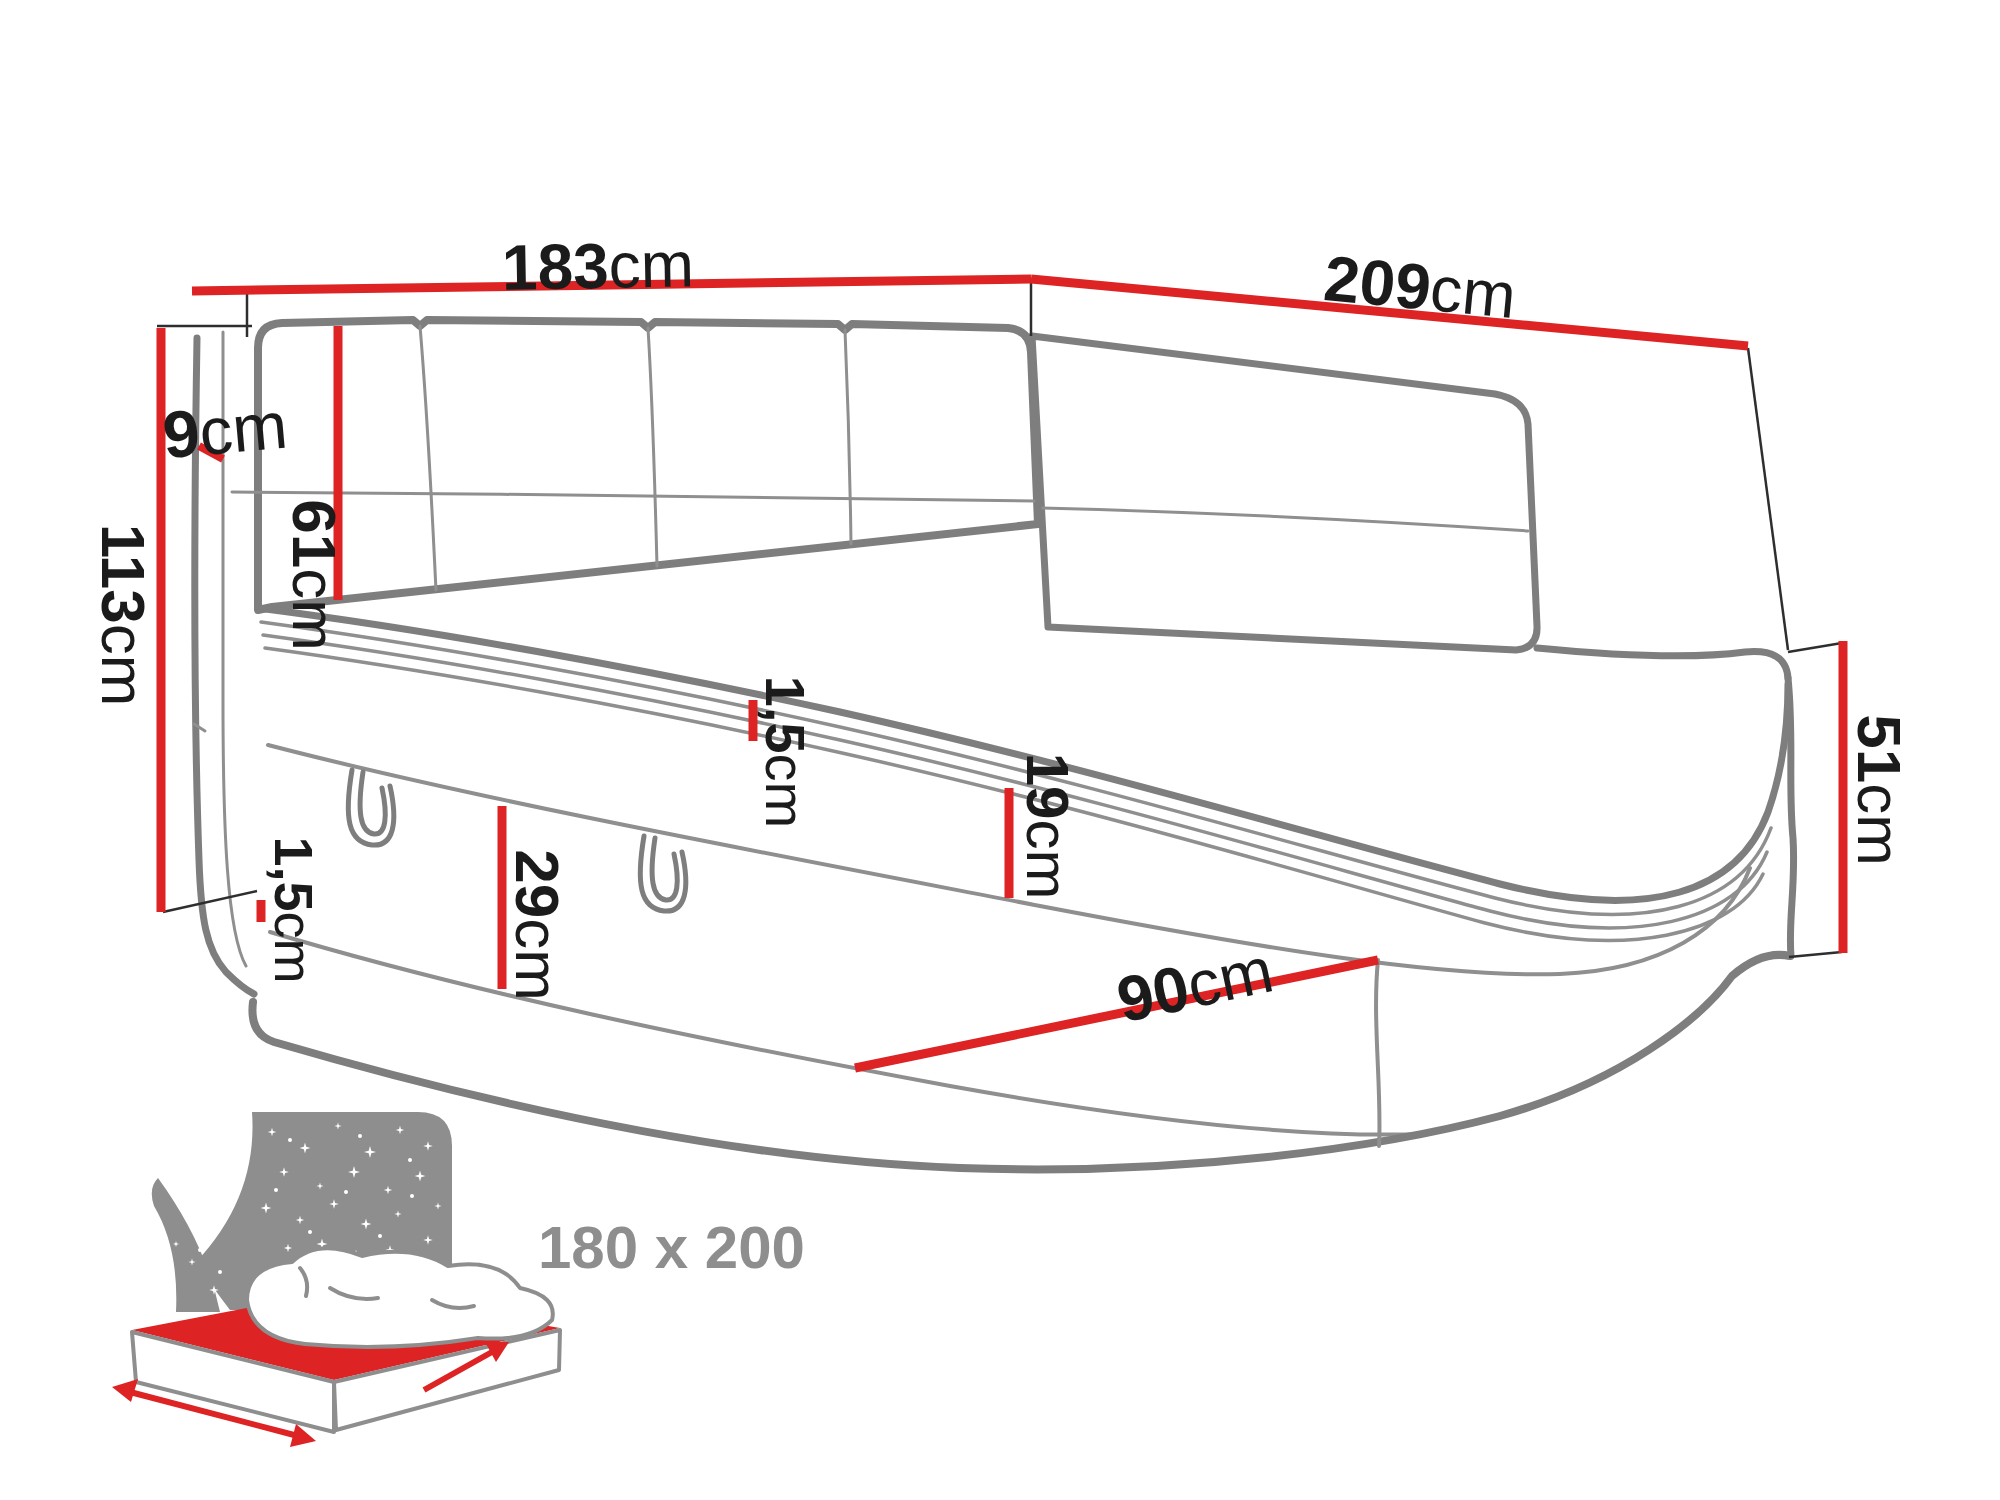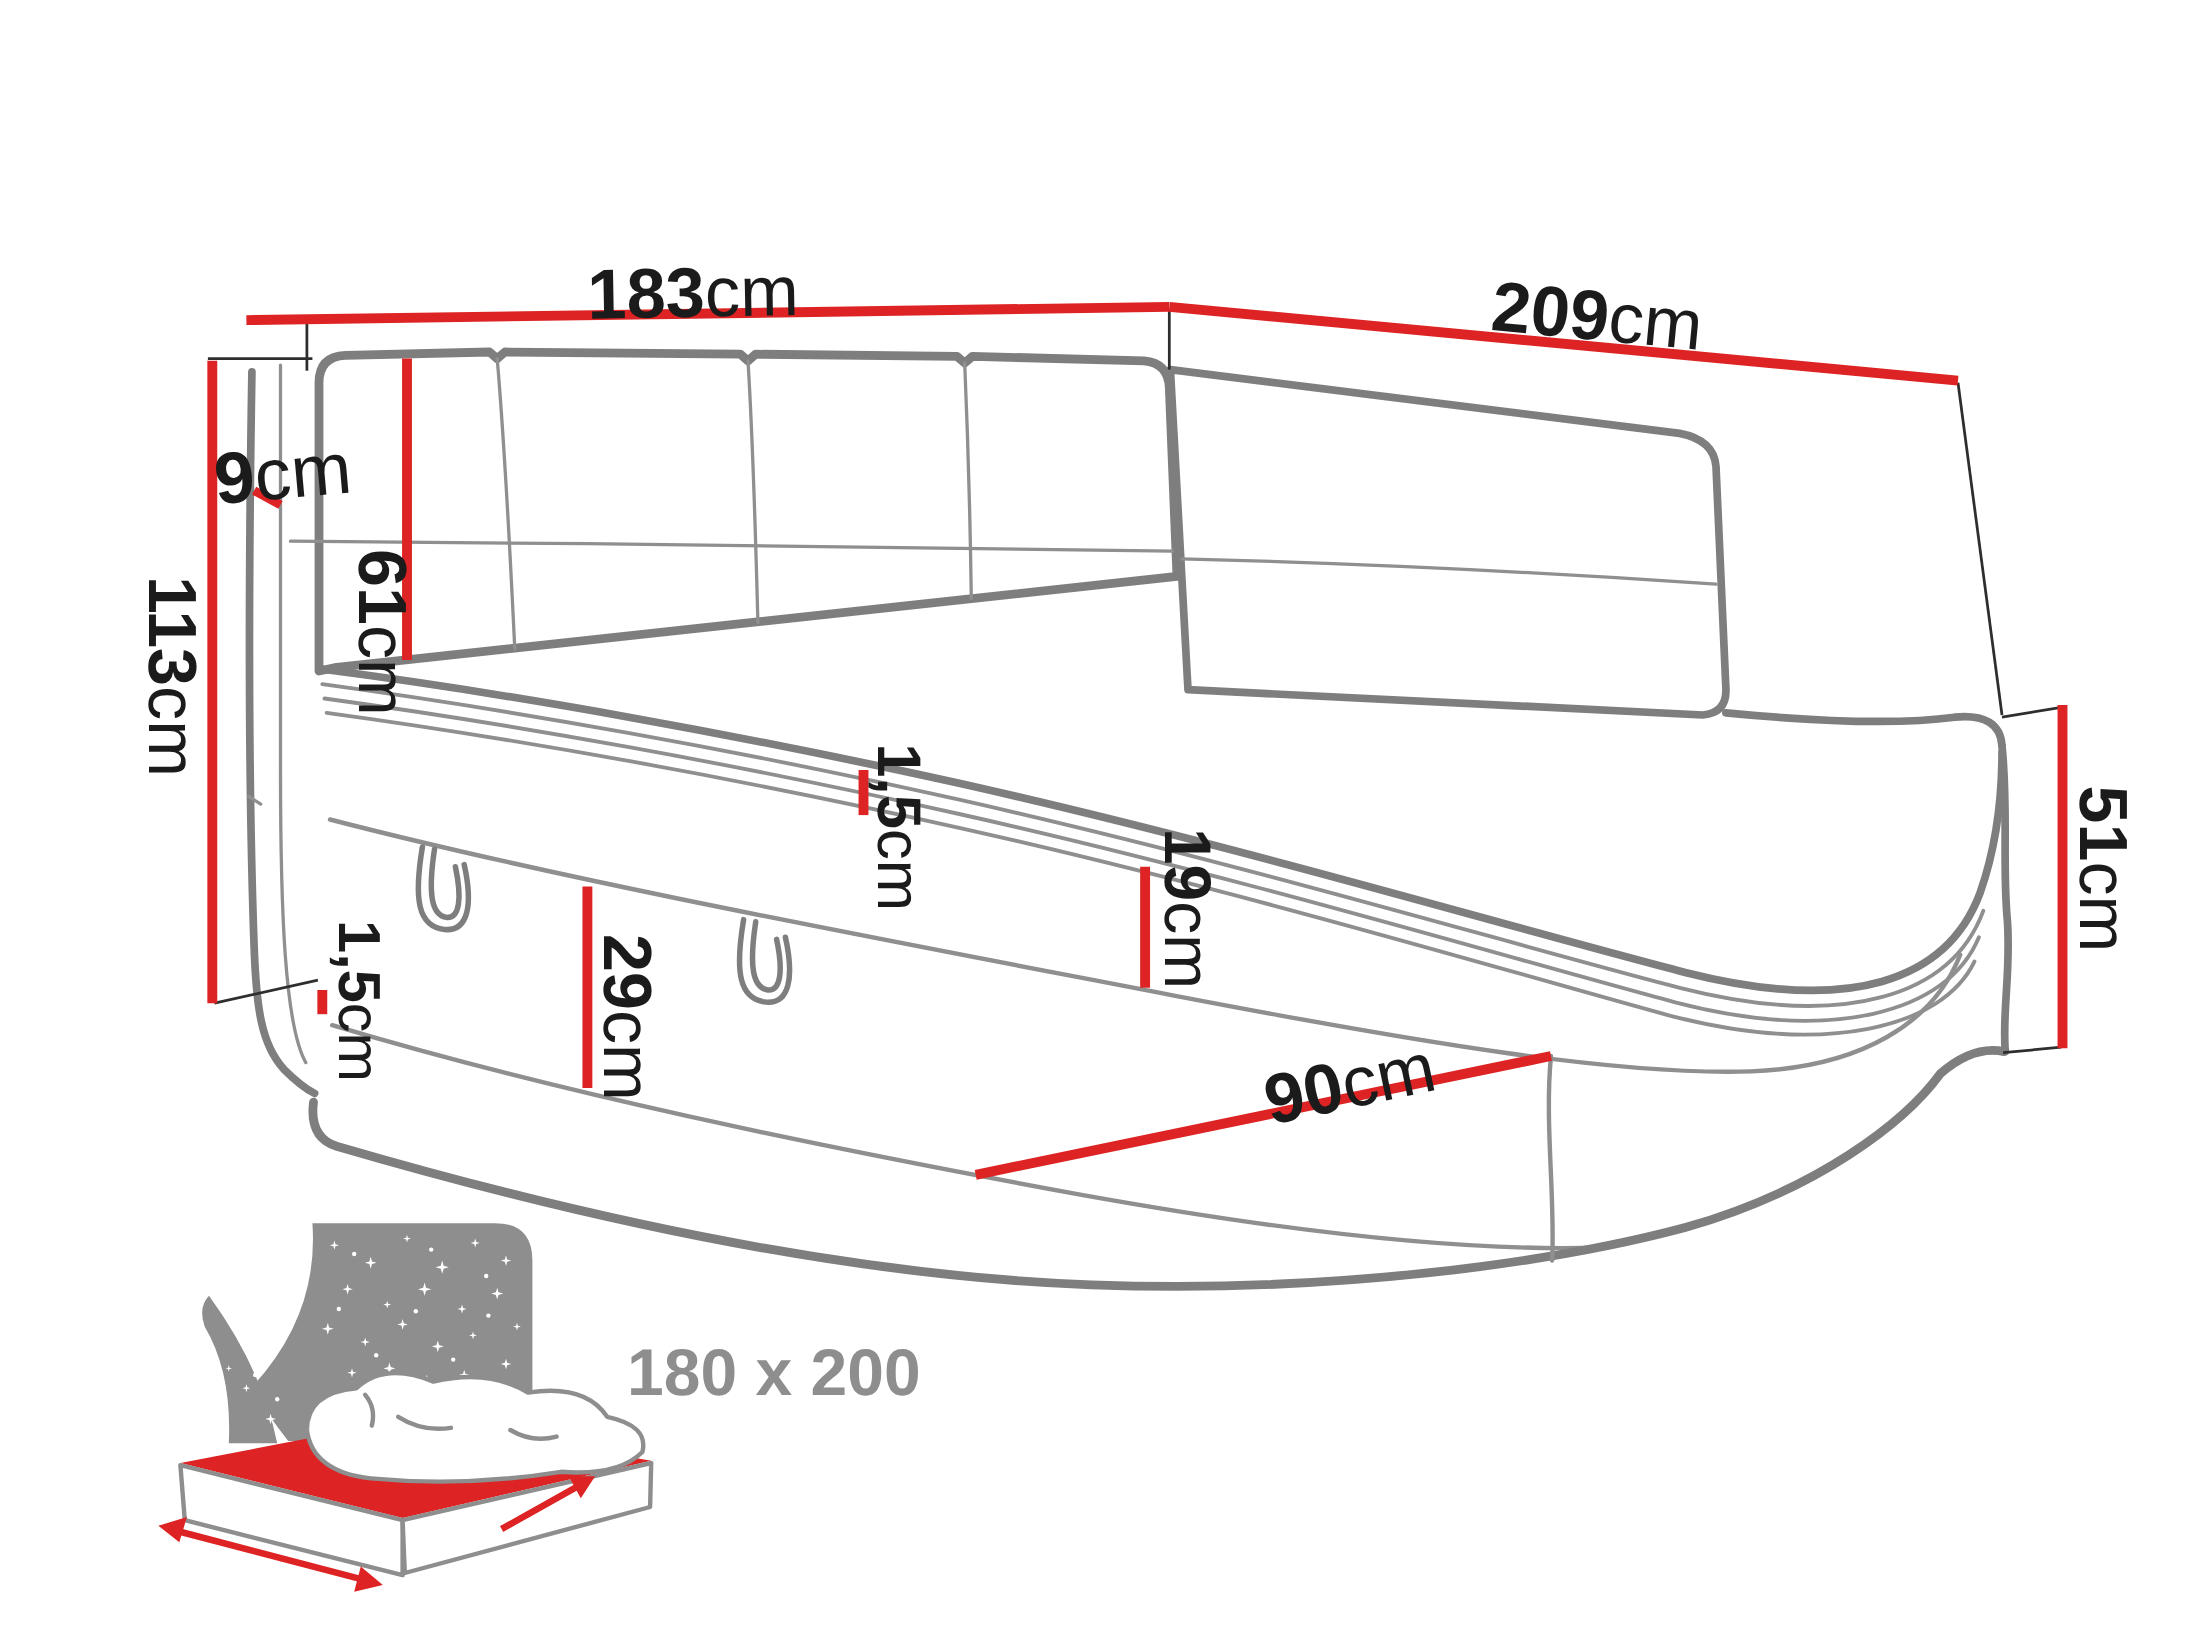--- a/index.html
+++ b/index.html
@@ -1,21 +1,21 @@
 <!DOCTYPE html>
 <html style="--dim: #dd2323; --bed: #7e7e7e; --ink: #1b1b1b; --icon: #8e8e8e;"><head>
 <meta charset="utf-8">
 <style>
   :root{
     --dim:#dd2323; --bed:#7e7e7e; --seam:#8f8f8f; --ink:#1b1b1b;
     --thin:#2e2e2e; --icon:#8e8e8e;
   }
   html,body{margin:0;padding:0;background:#ffffff;}
   .stage{width:1913px;height:1500px;position:relative;background:#fff;
-         font-family:"Liberation Sans", sans-serif;margin-left:32px;}
+         font-family:"Liberation Sans", sans-serif;}
   svg{display:block}
   .bedline{stroke:var(--bed);fill:none;stroke-linecap:round;stroke-linejoin:round;}
   .bedfill{stroke:var(--bed);fill:#ffffff;stroke-linejoin:round;}
   .seam{stroke:var(--seam);fill:none;stroke-linecap:round;}
   .red{stroke:var(--dim);fill:none;}
   .thin{stroke:var(--thin);stroke-width:2.5;fill:none;}
   .lbl{fill:var(--ink);font-family:"Liberation Sans", sans-serif;}
   .lbl .num{font-weight:700;}
   .lbl .unit{font-weight:400;}
   .iconfill{fill:var(--icon);}

